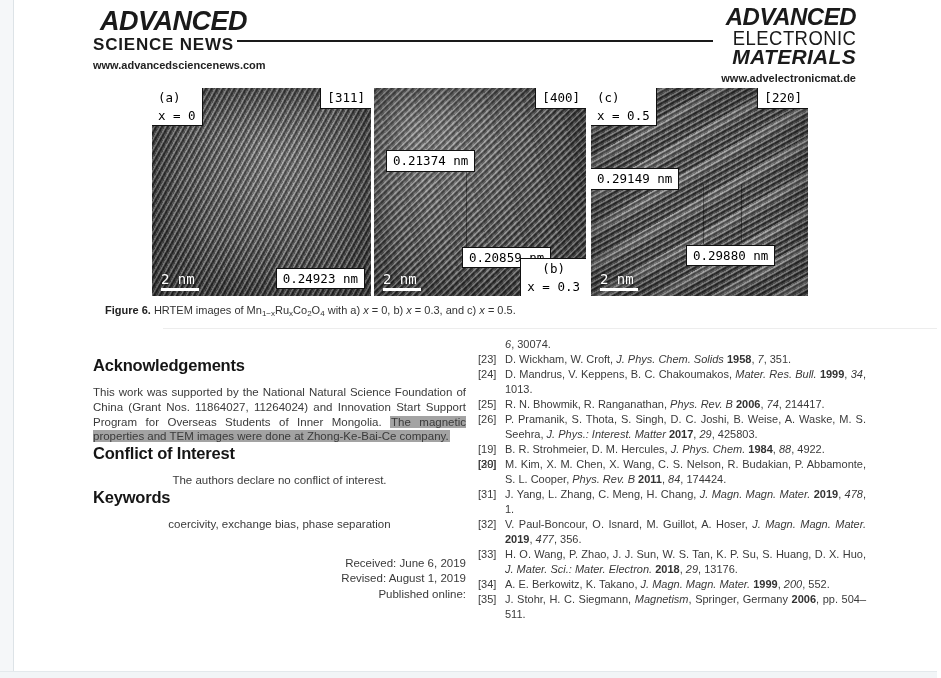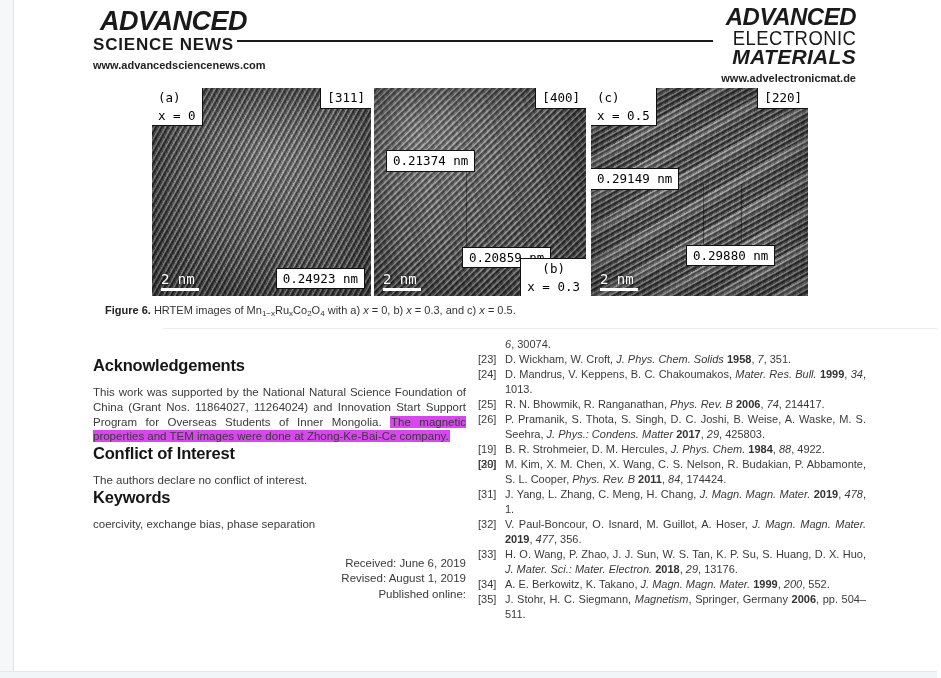--- a/index.html
+++ b/index.html
@@ -55,22 +55,22 @@
   .caption{position:absolute;left:93px;top:303px;width:530px;font-size:11px;color:#333;line-height:1.35;}
   .caption b{color:#222;padding-left:12px;}
   sub{font-size:8px;vertical-align:-2px;}
   .fig-sep{position:absolute;left:163px;top:328px;right:0;height:1px;background:#ededed;}
 
   
   .colL{position:absolute;left:93px;top:356px;width:373px;}
   .colR{position:absolute;left:478px;top:337px;width:388px;}
   h2.sec{font-size:16.5px;font-weight:bold;color:#151515;margin:0 0 10px 0;letter-spacing:-0.2px;}
   .body-txt{font-size:11.5px;line-height:14.8px;color:#3a3a3a;text-align:justify;margin:0;}
-  .single{text-align:left;}
-  mark{background:#d946ef;color:#3a3a3a;padding:0 1px;}
+  .single{text-align:center;}
+  mark{background:#a3a3a3;color:#3a3a3a;padding:0 1px;}
   .gap1{margin-top:36px;} .gap2{margin-top:37px;}
   .dates{margin-top:24px;text-align:right;font-size:11.5px;line-height:15.5px;color:#3a3a3a;}
 
   
   .ref{position:relative;padding-left:27px;font-size:11px;line-height:15px;color:#3a3a3a;text-align:justify;}
   .ref-label{position:absolute;left:0;top:0;}
   .ref b{font-weight:bold;color:#333;}
 </style>
 </head>
 <body>
@@ -173,21 +173,21 @@
         <span class="ref-text"><span>D. Mandrus, V. Keppens, B. C. Chakoumakos, </span><i>Mater. Res. Bull.</i><span> </span><b>1999</b><span>, </span><i>34</i><span>, 1013.</span></span>
       </div>
 
       <div class="ref">
         <span class="ref-label">[25]</span>
         <span class="ref-text"><span>R. N. Bhowmik, R. Ranganathan, </span><i>Phys. Rev. B</i><span> </span><b>2006</b><span>, </span><i>74</i><span>, 214417.</span></span>
       </div>
 
       <div class="ref">
         <span class="ref-label">[26]</span>
-        <span class="ref-text"><span>P. Pramanik, S. Thota, S. Singh, D. C. Joshi, B. Weise, A. Waske, M. S. Seehra, </span><i>J. Phys.: Condens. Matter</i><span> </span><b>2017</b><span>, </span><i>29</i><span>, 425803.</span></span>
+        <span class="ref-text"><span>P. Pramanik, S. Thota, S. Singh, D. C. Joshi, B. Weise, A. Waske, M. S. Seehra, </span><i>J. Phys.: Interest. Matter</i><span> </span><b>2017</b><span>, </span><i>29</i><span>, 425803.</span></span>
       </div>
 
 
       <div class="ref">
         <span class="ref-label">[19]</span>
         <span class="ref-text"><span>B. R. Strohmeier, D. M. Hercules, </span><i>J. Phys. Chem.</i><span> </span><b>1984</b><span>, </span><i>88</i><span>, 4922.</span></span>
       </div>
 
       <div class="ref">
         <span class="ref-label">[29]</span>

